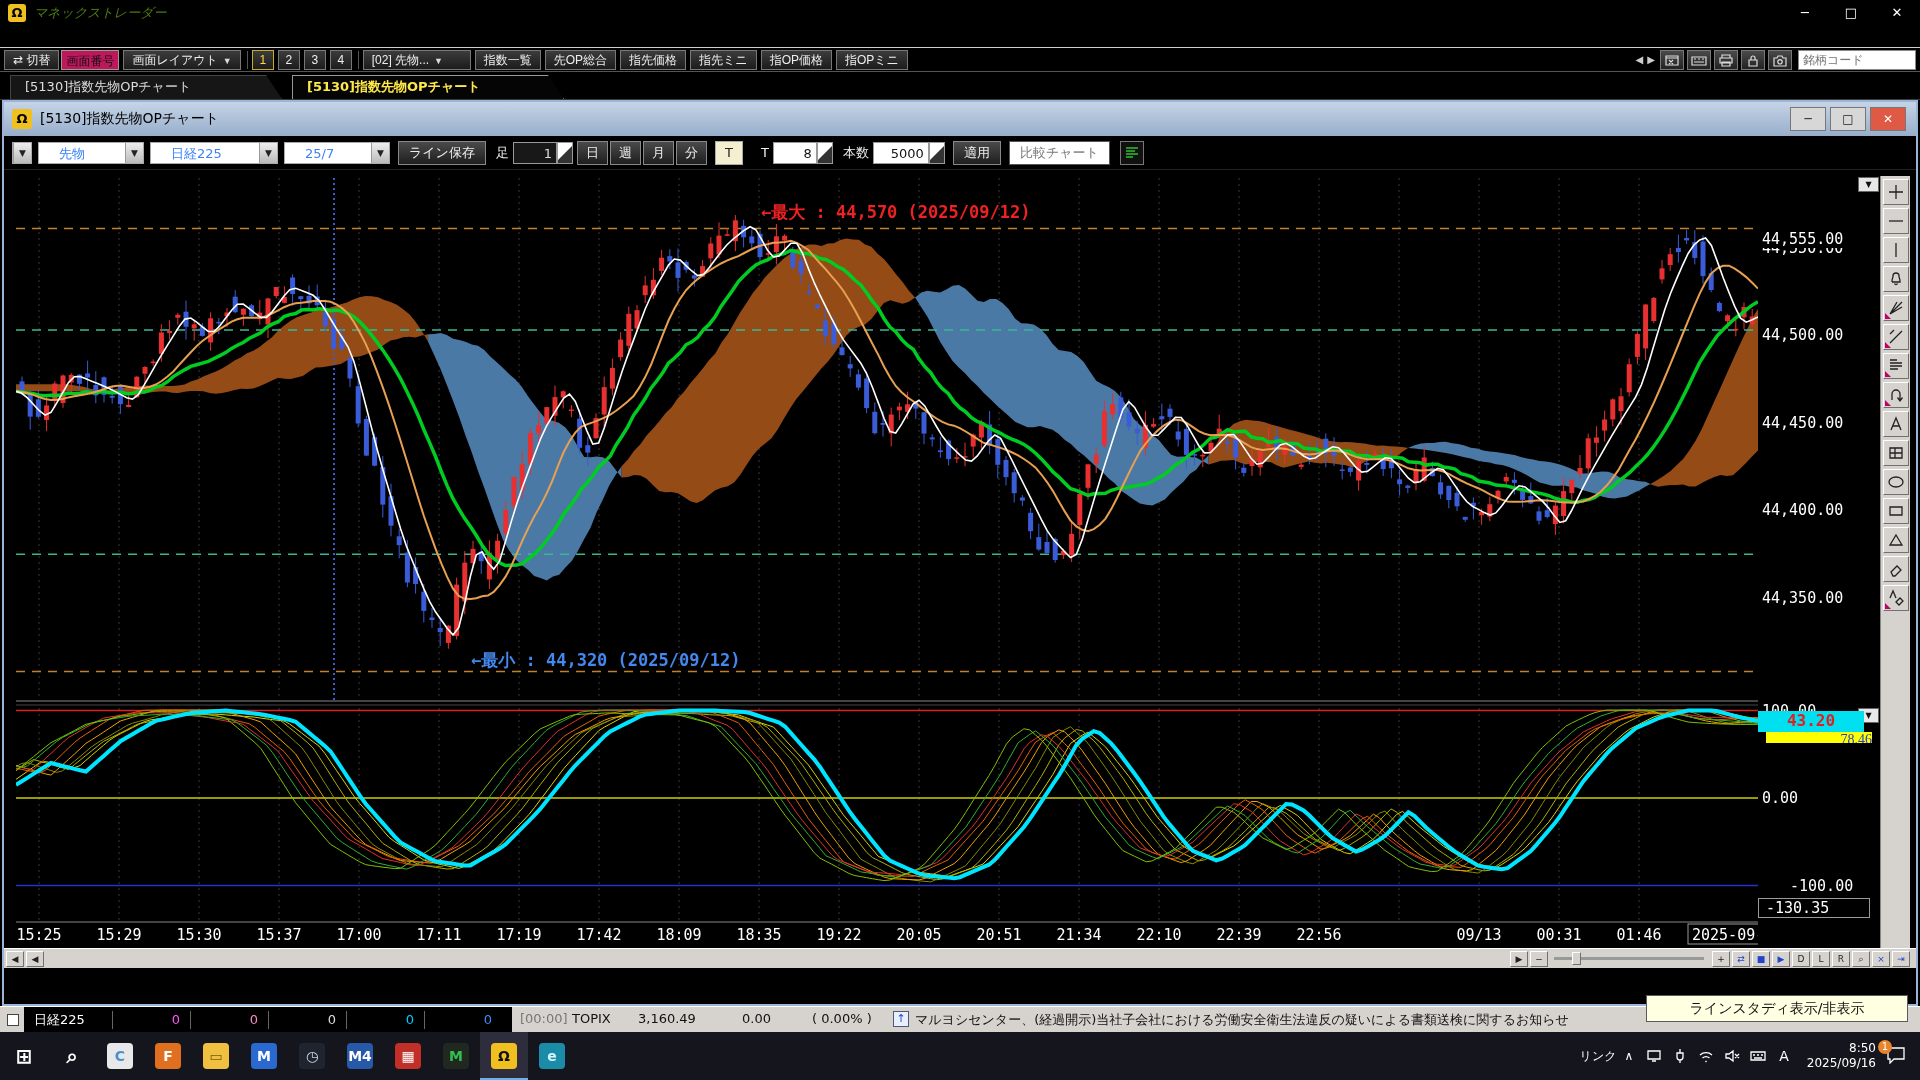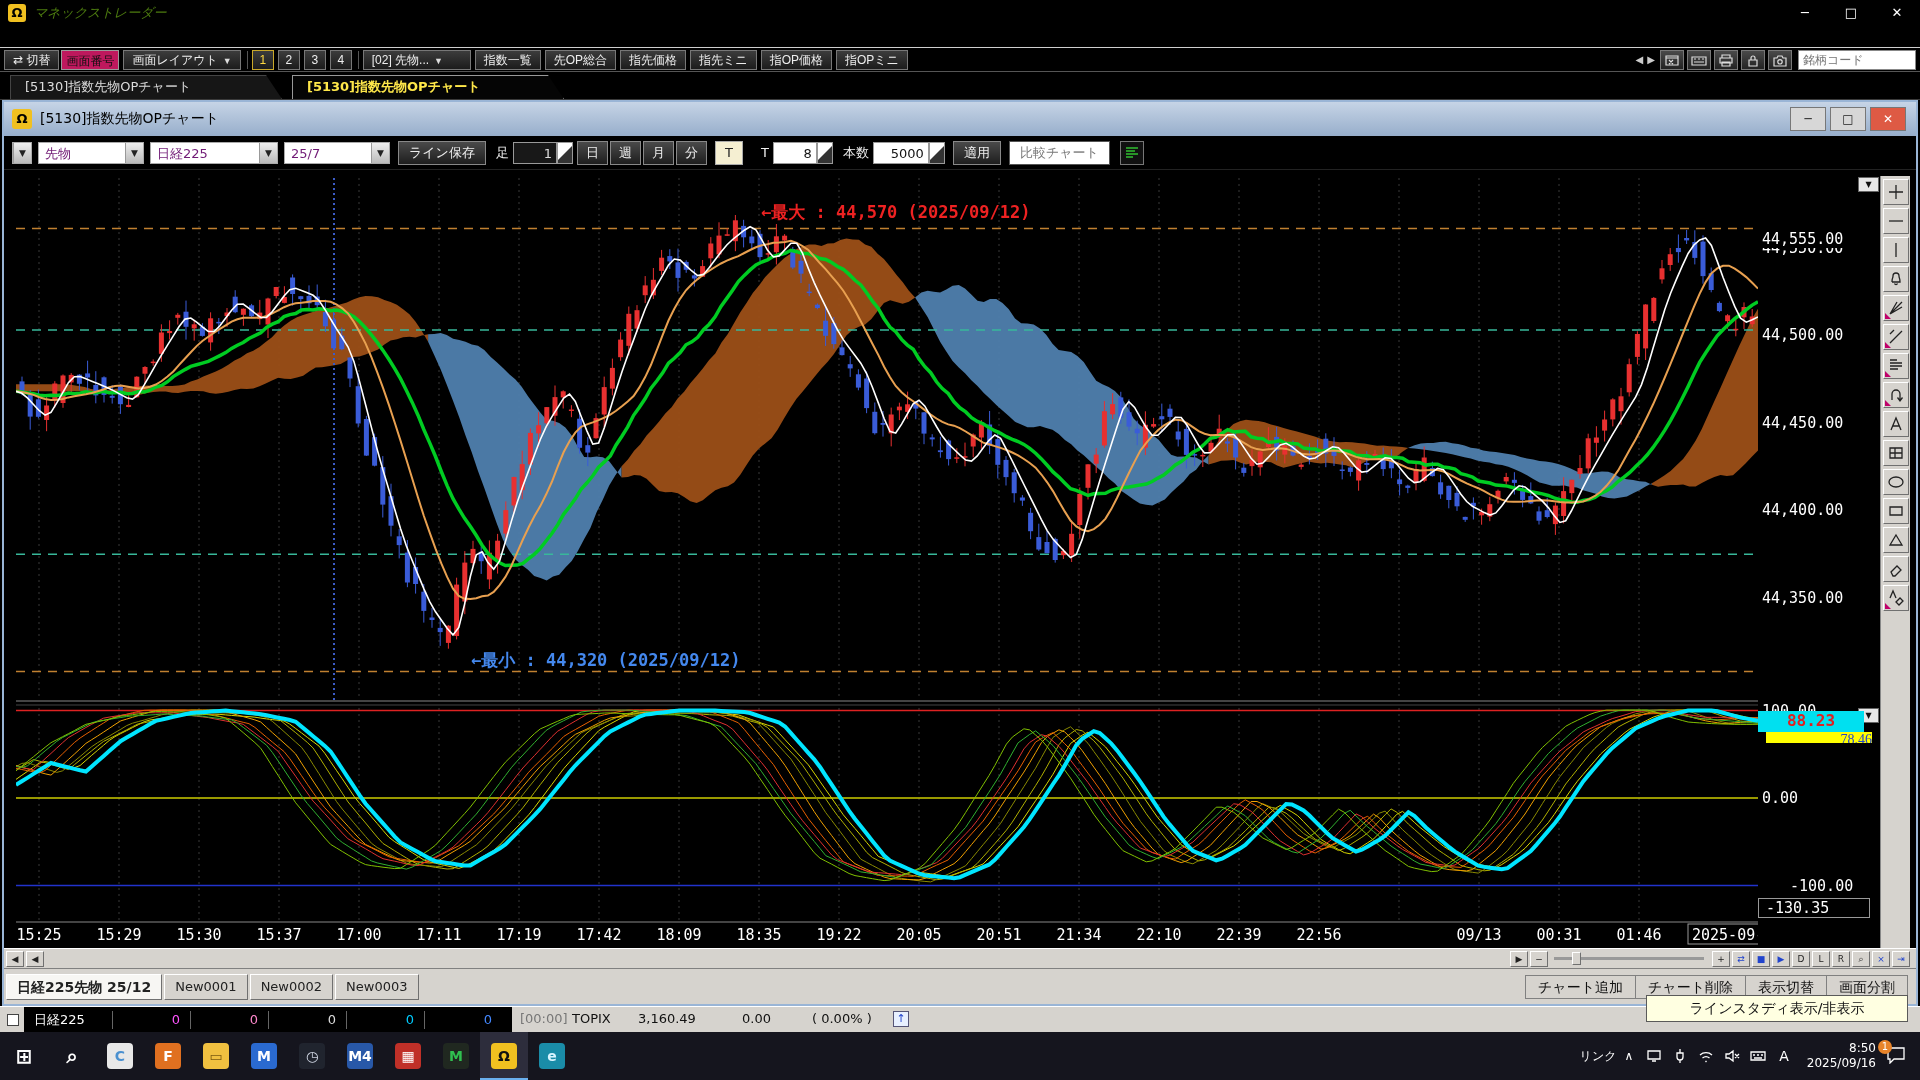--- a/index.html
+++ b/index.html
@@ -53,21 +53,21 @@
     display:flex;align-items:center;}
   #mdi-title .t{color:#000;font-size:14px;}
   .mdi-btn{width:36px;height:24px;margin-left:4px;border:1px solid #777;background:#d7d7d7;
     color:#222;font-size:12px;text-align:center;line-height:22px;}
   .mdi-btn.close{background:#de5a44;color:#fff;font-weight:bold;}
 
   
   #chart-toolbar{left:0;top:34px;width:1912px;height:34px;background:#000;display:flex;
     align-items:center;border-bottom:1px solid #222;}
   .combo{display:flex;height:22px;margin-left:6px;border:1px solid #aaa;background:#fff;}
-  .combo .val{font-size:13px;color:#701a75;padding:1px 6px;min-width:64px;line-height:20px;}
+  .combo .val{font-size:13px;color:#3b82f6;padding:1px 20px;min-width:64px;line-height:20px;}
   .combo .dd{width:18px;background:linear-gradient(#eee,#bbb);border-left:1px solid #999;
     font-size:9px;text-align:center;line-height:20px;color:#222;}
   .cbtn{background:linear-gradient(#4a4a4a,#1e1e1e);border:1px solid #888;color:#eee;font-size:13px;
     height:24px;padding:0 10px;margin-left:8px;white-space:nowrap;}
   .cbtn.disabled{color:#777;border-color:#555;background:#ffffff;}
   .clabel{color:#eee;font-size:13px;margin-left:10px;}
   .spinbox{display:flex;height:22px;margin-left:4px;}
   .spinbox .v{background:#fff;color:#111;border:1px solid #999;font-size:13px;min-width:44px;
     text-align:right;padding:1px 4px;line-height:20px;}
   .spinbox .v.dark{background:#181818;color:#ddd;}
@@ -828,21 +828,21 @@
         <div class="yt" style="top: 54px; background: rgb(0, 0, 0); z-index: 2;">44,555.00</div>
         <div class="yt" style="top: 150.3px;">44,500.00</div>
         <div class="yt" style="top: 237.9px;">44,450.00</div>
         <div class="yt" style="top: 325.4px;">44,400.00</div>
         <div class="yt" style="top: 413px;">44,350.00</div>
         <div class="yt" style="top: 525.5px;">100.00</div>
         <div class="yt" style="top: 613px;">0.00</div>
         <div class="yt" style="top: 700.5px; margin-left: 28px;">-100.00</div>
         <div class="panel-dd" style="top: 1px;">▼</div>
         <div class="panel-dd" style="top: 532px;">▼</div>
-        <div id="osc-cur" style="top: 534.8px; height: 21px;">88.23</div>
+        <div id="osc-cur" style="top: 534.8px; height: 21px;">43.20</div>
         <div id="osc-sec" style="top: 555.8px; height: 11px;">78.46</div>
         <div id="osc-min" style="top: 722px; height: 20px;">-130.35</div>
       </div>
 
     <div id="drawbar" class="abs">
         <div class="dwbtn">
           <svg width="18" height="18" viewBox="0 0 18 18">
             <path d="M9 2v14M2 9h14"></path>
           </svg>
         </div>
@@ -944,54 +944,41 @@
             <div class="hbtn">D</div>
             <div class="hbtn">L</div>
             <div class="hbtn">R</div>
             <div class="hbtn">⌕</div>
             <div class="hbtn blue">×</div>
             <div class="hbtn blue">⇥</div>
           </span>
       </div>
     </div>
 
-    <div id="chart-tabs-row" class="abs">
-      <span id="ctabs" style="display:flex">
-          <div class="ctab active">日経225先物 25/12</div>
-          <div class="ctab">New0001</div>
-          <div class="ctab">New0002</div>
-          <div class="ctab">New0003</div>
-        </span>
-      <div id="ctr-right">
-          <button class="crbtn">チャート追加</button>
-          <button class="crbtn">チャート削除</button>
-          <button class="crbtn">表示切替</button>
-          <button class="crbtn">画面分割</button>
-        </div>
-    </div>
   </div>
 
   <div id="tooltip" class="abs">ラインスタディ表示/非表示</div>
 
   <div id="statusbar" class="abs">
     <div id="sb-check"></div>
     <div id="sb-black">
       <div id="sb-sym">日経225</div>
     <div class="sb-cell" style="color: rgb(255, 85, 255);">0</div>
         <div class="sb-cell" style="color: rgb(255, 136, 204);">0</div>
         <div class="sb-cell" style="color: rgb(221, 221, 221);">0</div>
         <div class="sb-cell" style="color: rgb(0, 204, 255);">0</div>
         <div class="sb-cell" style="color: rgb(68, 136, 255);">0</div>
       </div>
     <div class="sb-txt" style="left:520px;color:#777">[00:00]</div>
     <div class="sb-txt" style="left:572px">TOPIX</div>
     <div class="sb-txt" style="left:638px">3,160.49</div>
     <div class="sb-txt" style="left:742px">0.00</div>
     <div class="sb-txt" style="left:812px">( 0.00% )</div>
     <div id="sb-newsicon">↑</div>
+    <div class="sb-txt" style="left:915px;max-width:720px;overflow:hidden">マルヨシセンター、(経過開示)当社子会社における労働安全衛生法違反の疑いによる書類送検に関するお知らせ</div>
   </div>
 
   <div id="taskbar" class="abs">
     <span id="tk-apps" style="display:flex">
         <div class="tkbtn">
           <div class="tkicon" style="background: transparent; color: rgb(255, 255, 255); font-size: 20px;">⊞</div>
         </div>
         <div class="tkbtn">
           <div class="tkicon" style="background: transparent; color: rgb(255, 255, 255); font-size: 20px;">⌕</div>
         </div>

